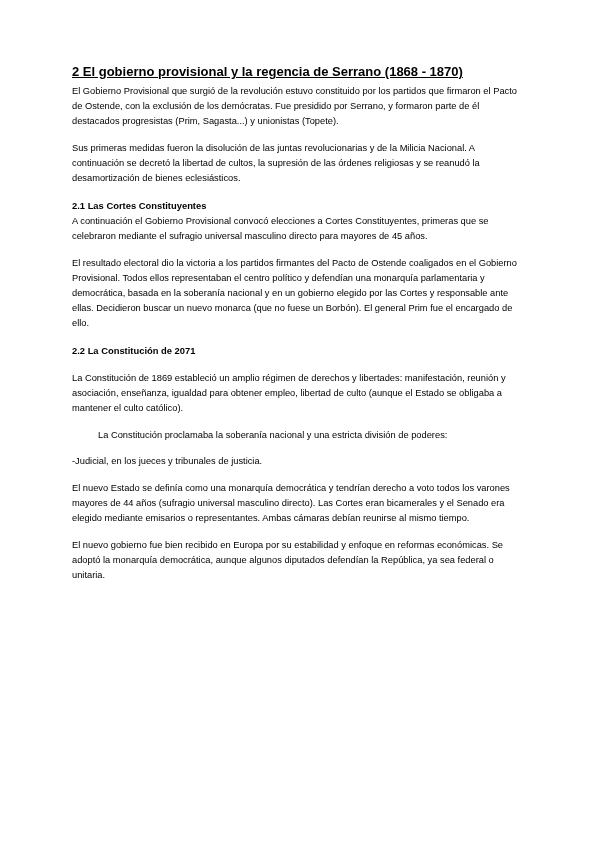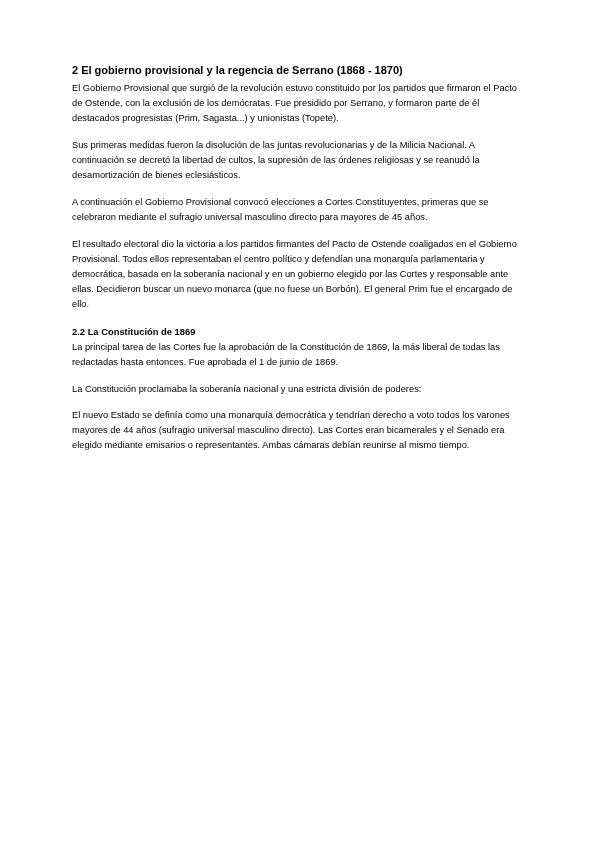--- a/index.html
+++ b/index.html
@@ -19,41 +19,43 @@
     height: 848px;
     padding: 62px 72px 40px 72px;
     background: #ffffff;
   }
   .doc-body {
     font-size: 9.3px;
     line-height: 1.62;
     text-align: left;
   }
   h2.section-heading {
-    font-size: 11px;
+    font-size: 13px;
     font-weight: bold;
     margin: 0 0 1px 0;
     line-height: 1.6;
+    text-decoration: underline;
   }
   h3.sub-heading {
     font-size: 9.4px;
     font-weight: bold;
     margin: 0 0 1px 0;
     line-height: 1.6;
   }
   p.para {
     margin: 0;
     padding: 0;
     line-height: 1.62;
   }
   .block {
     margin-bottom: 12px;
   }
   .block.tight {
     margin-bottom: 11px;
+    margin-left: 26px;
   }
   .spacer-heading {
     margin-top: 2px;
   }
 </style>
 </head>
 <body>
 
 <div class="page">
   <div class="doc-body">
@@ -61,39 +63,48 @@
     <div class="block">
       <h2 class="section-heading">2 El gobierno provisional y la regencia de Serrano (1868 - 1870)</h2>
       <p class="para">El Gobierno Provisional que surgió de la revolución estuvo constituido por los partidos que firmaron el Pacto de Ostende, con la exclusión de los demócratas. Fue presidido por Serrano, y formaron parte de él destacados progresistas (Prim, Sagasta...) y unionistas (Topete).</p>
     </div>
 
     <div class="block">
       <p class="para">Sus primeras medidas fueron la disolución de las juntas revolucionarias y de la Milicia Nacional. A continuación se decretó la libertad de cultos, la supresión de las órdenes religiosas y se reanudó la desamortización de bienes eclesiásticos.</p>
     </div>
 
     <div class="block spacer-heading">
+      <h3 class="sub-heading">2.1 Las Cortes Constituyentes</h3>
       <p class="para">A continuación el Gobierno Provisional convocó elecciones a Cortes Constituyentes, primeras que se celebraron mediante el sufragio universal masculino directo para mayores de 45 años.</p>
     </div>
 
     <div class="block">
       <p class="para">El resultado electoral dio la victoria a los partidos firmantes del Pacto de Ostende coaligados en el Gobierno Provisional. Todos ellos representaban el centro político y defendían una monarquía parlamentaria y democrática, basada en la soberanía nacional y en un gobierno elegido por las Cortes y responsable ante ellas. Decidieron buscar un nuevo monarca (que no fuese un Borbón). El general Prim fue el encargado de ello.</p>
     </div>
 
     <div class="block spacer-heading">
-      <h3 class="sub-heading">2.2 La Constitución de 1869</h3>
-      <p class="para">La principal tarea de las Cortes fue la aprobación de la Constitución de 1869, la más liberal de todas las redactadas hasta entonces. Fue aprobada el 1 de junio de 1869.</p>
+      <h3 class="sub-heading">2.2 La Constitución de 2071</h3>
     </div>
 
+    <div class="block">
+      <p class="para">La Constitución de 1869 estableció un amplio régimen de derechos y libertades: manifestación, reunión y asociación, enseñanza, igualdad para obtener empleo, libertad de culto (aunque el Estado se obligaba a mantener el culto católico).</p>
+    </div>
 
     <div class="block tight">
       <p class="para">La Constitución proclamaba la soberanía nacional y una estricta división de poderes:</p>
     </div>
 
 
 
+    <div class="block">
+      <p class="para">-Judicial, en los jueces y tribunales de justicia.</p>
+    </div>
 
     <div class="block">
       <p class="para">El nuevo Estado se definía como una monarquía democrática y tendrían derecho a voto todos los varones mayores de 44 años (sufragio universal masculino directo). Las Cortes eran bicamerales y el Senado era elegido mediante emisarios o representantes. Ambas cámaras debían reunirse al mismo tiempo.</p>
     </div>
 
+    <div class="block">
+      <p class="para">El nuevo gobierno fue bien recibido en Europa por su estabilidad y enfoque en reformas económicas. Se adoptó la monarquía democrática, aunque algunos diputados defendían la República, ya sea federal o unitaria.</p>
+    </div>
 
   </div>
 </div>
 
 </body></html>

